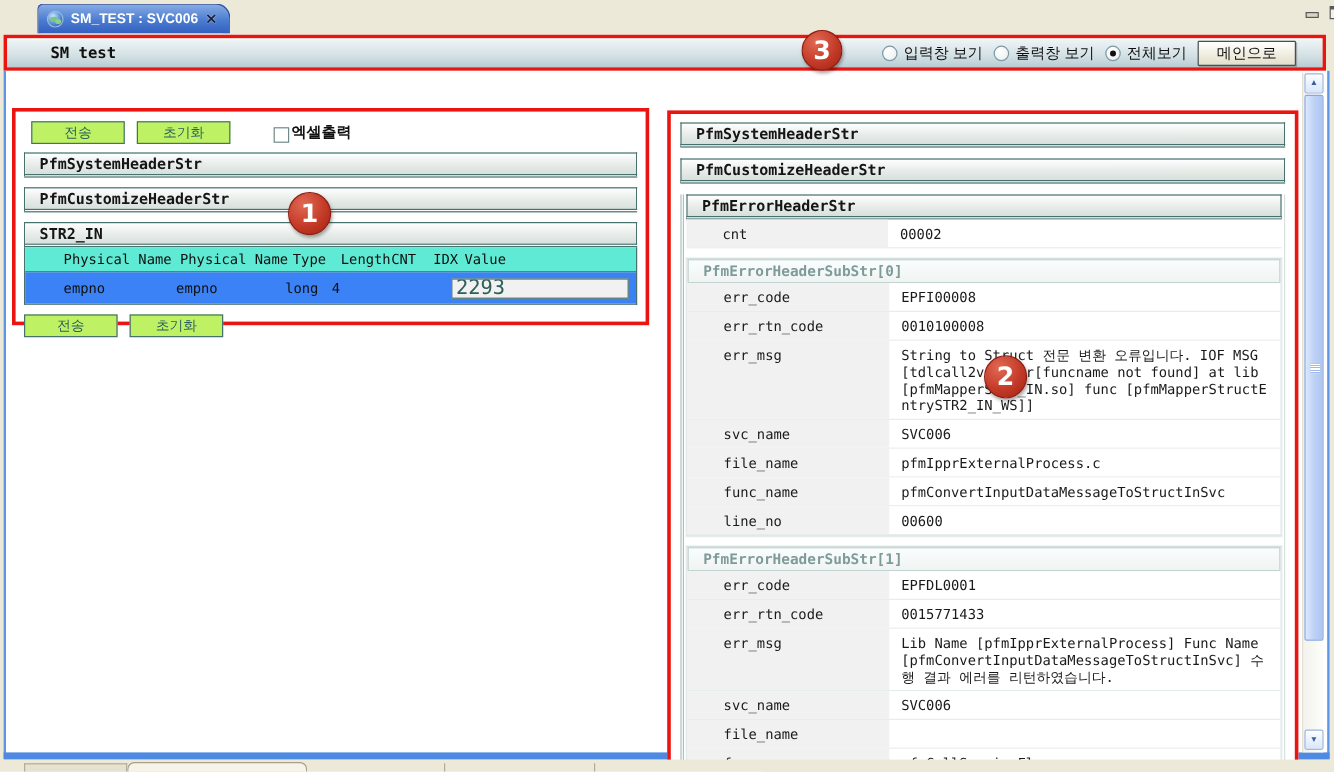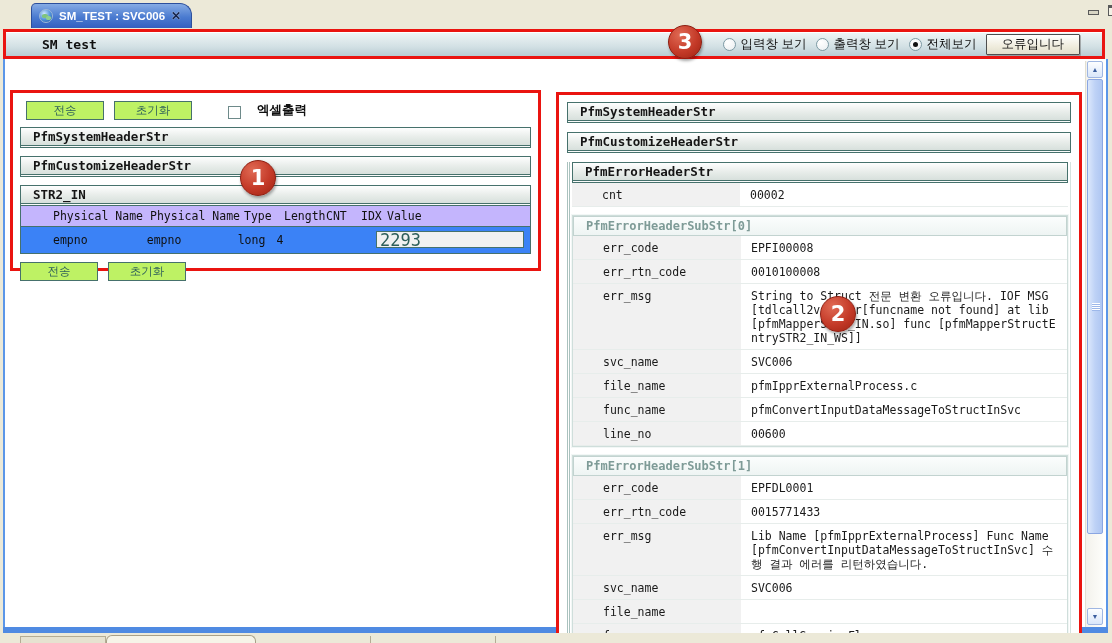--- a/index.html
+++ b/index.html
@@ -57,26 +57,26 @@
     height:21px; display:flex; align-items:center; padding-left:12px;
     font-family:"DejaVu Sans Mono", monospace; font-weight:bold; font-size:12.5px; color:#151515; }
   .sub-hdr { background:linear-gradient(#fbfdfd,#eef4f3); border:1px solid #c2d3d0; height:20px; display:flex; align-items:center; padding-left:12px;
     font-family:"DejaVu Sans Mono", monospace; font-weight:bold; font-size:12px; color:#7e9b97; box-shadow:0 1px 0 #fff; }
 
   
   .left-box { left:10px; top:90px; width:531px; height:181px; background:#fff; padding:5px 7px; }
   .btn-row { display:flex; align-items:center; height:20px; margin:2px 0 7px 6px; }
   .tbtn { width:78px; height:19px; margin-right:10px; background:#bef264; border:1px solid #46716c; color:#2e5f5a;
     font-size:11.5px; display:flex; align-items:center; justify-content:center; cursor:pointer; }
-  .chk-wrap { display:flex; align-items:flex-end; margin-left:26px; gap:16px; }
+  .chk-wrap { display:flex; align-items:flex-end; margin-left:26px; gap:2px; }
   .checkbox { width:13px; height:13px; border:1px solid #6e8a8a; background:#fff; }
   .chk-label { font-size:12.5px; font-weight:bold; color:#101010; }
   .left-box .sec-hdr { margin-bottom:8px; }
   .ftable { border:1px solid #46716c; border-top:none; }
-  .ftable-head { display:flex; align-items:center; height:21px; background:#c4b5fd; border-bottom:1px solid #46716c;
+  .ftable-head { display:flex; align-items:center; height:21px; background:#5eead4; border-bottom:1px solid #46716c;
     font-family:"DejaVu Sans Mono", monospace; font-size:11.5px; color:#101010; }
   .ftable-row { display:flex; align-items:center; height:26px; background:#3b82f6;
     font-family:"DejaVu Sans Mono", monospace; font-size:11.5px; color:#101010; }
   .c1 { width:129px; padding-left:32px; } .c2 { width:94px; } .c3 { width:36px; } .c4 { width:46px; padding-left:4px; }
   .c5 { width:35px; } .c6 { width:26px; } .c7 { flex:1; padding-right:6px; }
   .val-input { width:148px; height:17px; border:1px solid #46716c; background:#f1f1f1; color:#2e5f5a;
     font-family:"DejaVu Sans Mono", monospace; font-size:17px; padding:0 3px; }
 
   
   .right-box { left:556px; top:92px; width:526px; height:546px; background:#fff; padding:7px 8px 0 8px; overflow:hidden; }
@@ -128,21 +128,21 @@
         <span class="radio-label">입력창 보기</span>
       </span>
       <span class="radio-group">
         <span class="radio"></span>
         <span class="radio-label">출력창 보기</span>
       </span>
       <span class="radio-group">
         <span class="radio checked"></span>
         <span class="radio-label">전체보기</span>
       </span>
-      <button class="main-btn">오류입니다</button>
+      <button class="main-btn">메인으로</button>
     </div>
   </div>
 </div>
 
 <div class="content"></div>
 <div class="content-bottom-line"></div>
 
 <div class="red-box left-box">
   <div class="btn-row">
     <button class="tbtn">전송</button>

